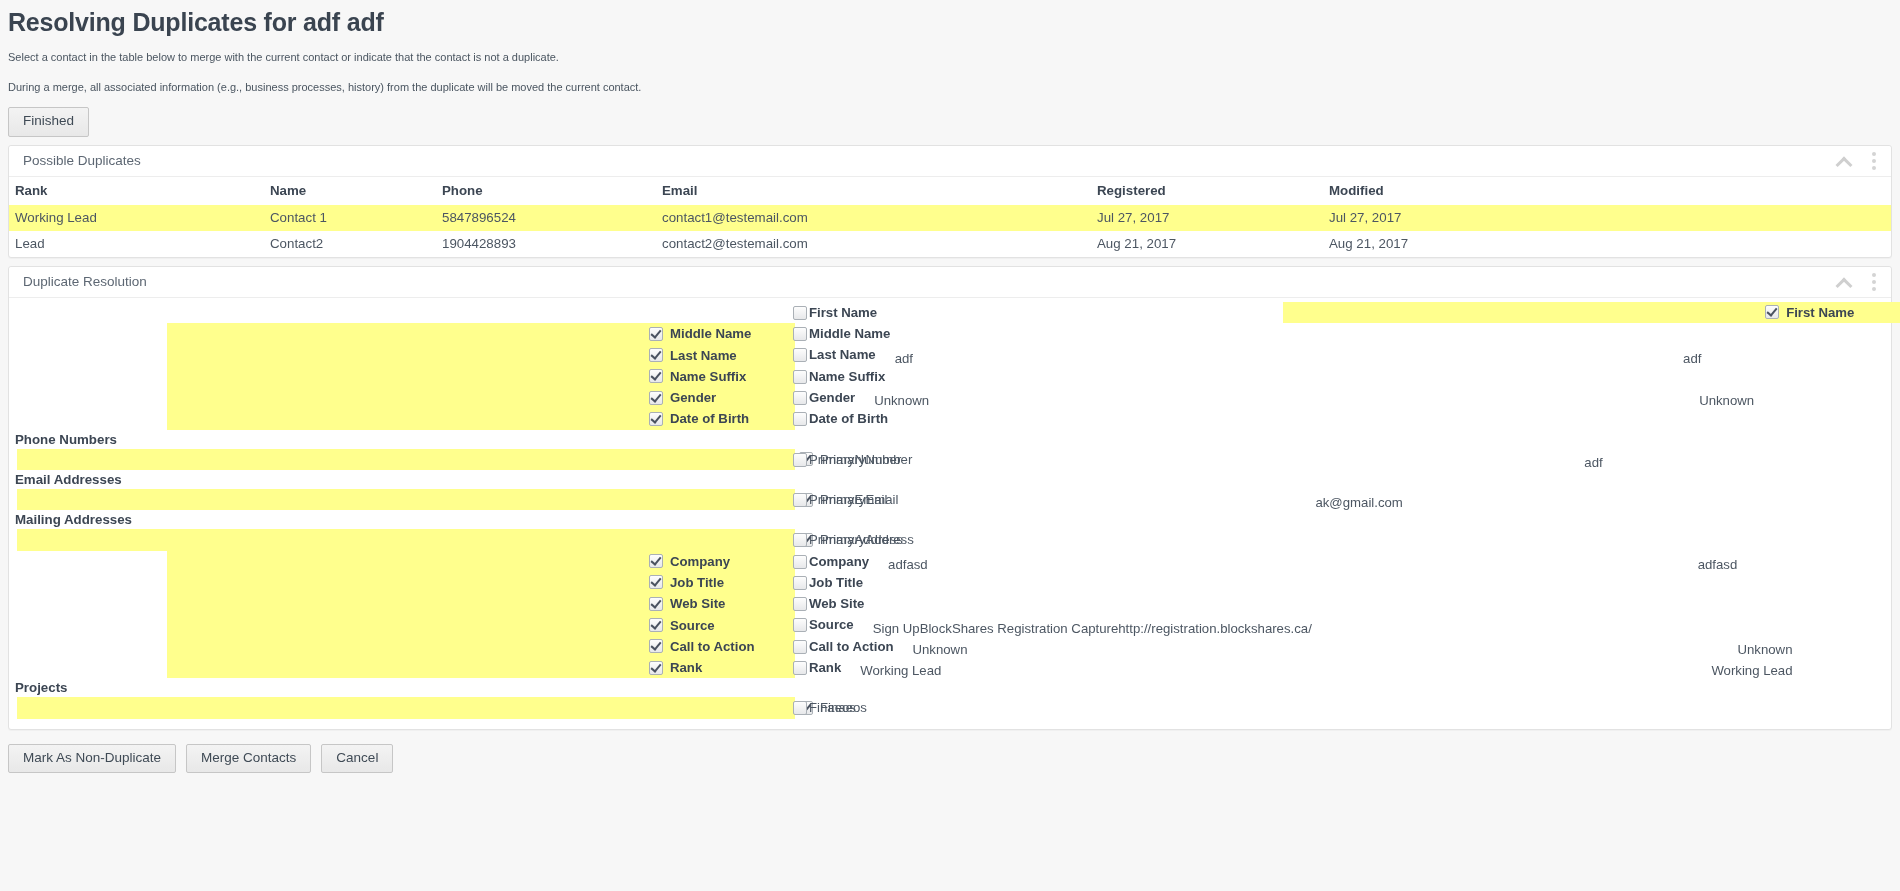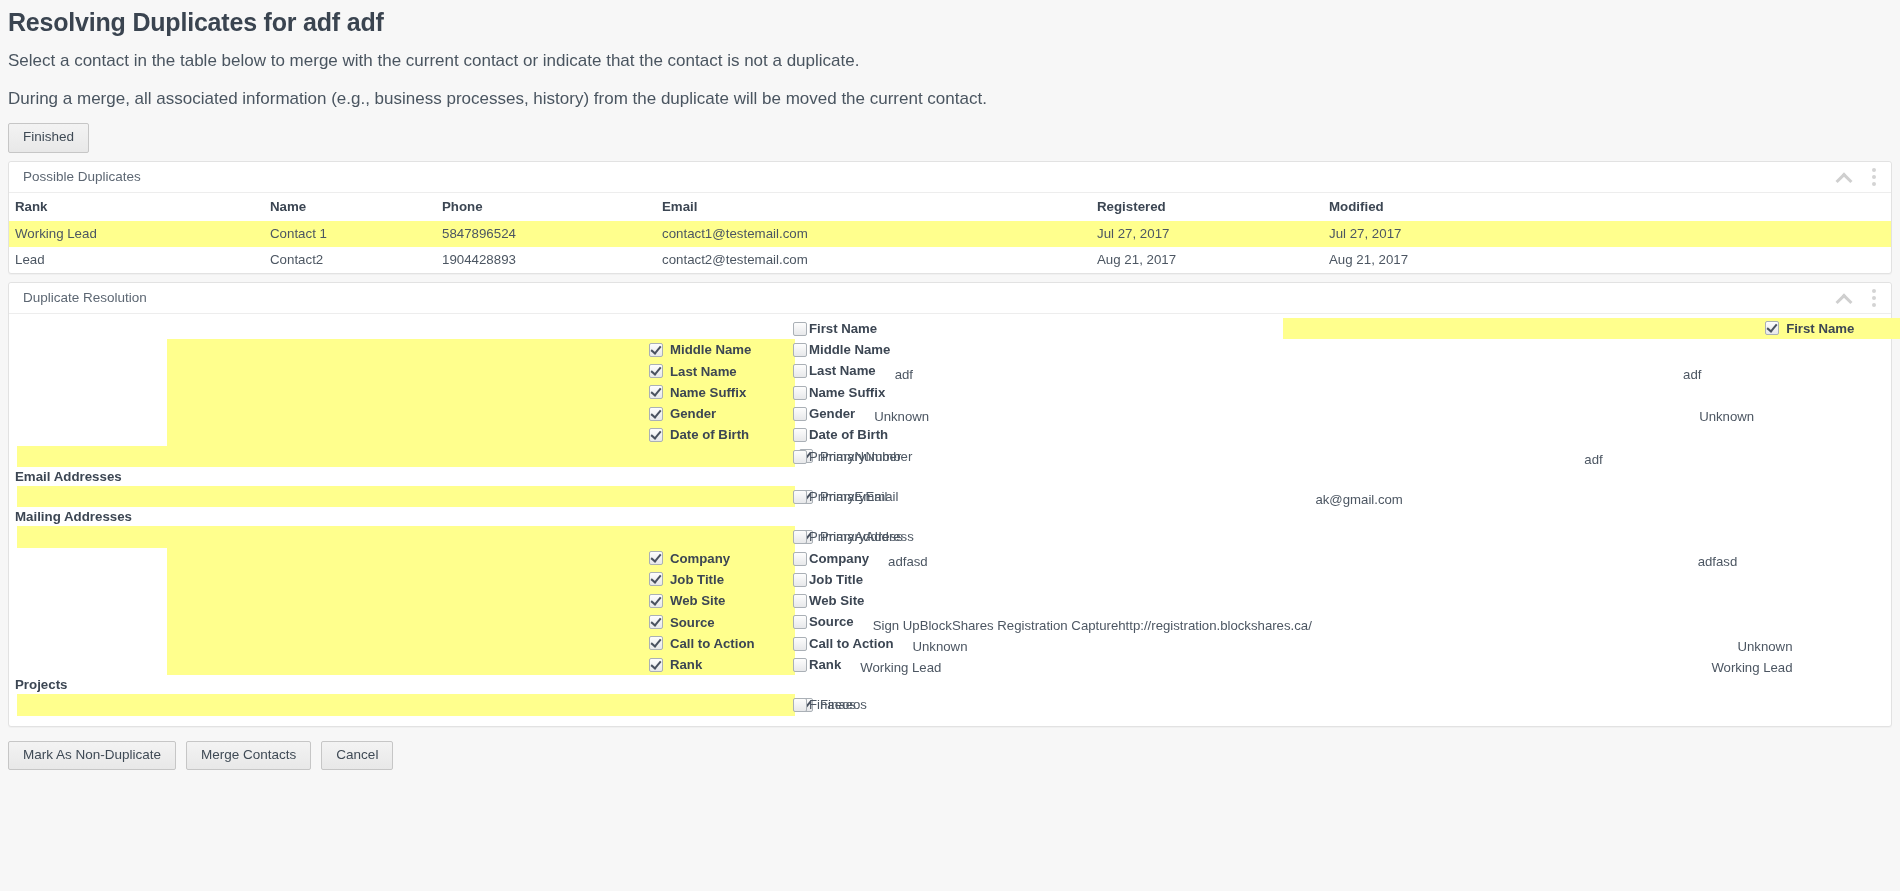--- a/index.html
+++ b/index.html
@@ -19,21 +19,21 @@
   .page { padding: 0 0 0 0; }
 
   .page-title {
     font-size: 25px;
     font-weight: bold;
     color: #3a4450;
     margin: 8px 0 0 8px;
     letter-spacing: -0.2px;
   }
   .intro-line {
-    font-size: 17px;
+    font-size: 11px;
     color: #4a5560;
     margin: 14px 0 0 8px;
   }
   .intro-line.second { margin-top: 18px; }
 
   .toolbar { margin: 14px 0 0 8px; }
 
   .btn {
     display: inline-block;
     background: linear-gradient(to bottom, #f3f3f3 0%, #e8e8e8 100%);
@@ -312,20 +312,23 @@
             <span class="fld-label" style="position: absolute; left: 800px; top: 3px; margin-left: 0px;">Gender</span>
             <span class="val" style="left: 928px; top: 3px;">Unknown</span>
           </div>
           <div class="res-row" style="height: 21.3px;">
             <div class="hlbar" style="background: rgb(255, 255, 141); top: 0px; height: 21.3px; left: 158px; width: 628px;"></div>
             <span class="cbx checked" style="margin-left: 12px;"></span>
             <span class="fld-label">Date of Birth</span>
             <span class="cbx" style="position: absolute; left: 784px; top: 4px; margin-left: 0px;"></span>
             <span class="fld-label" style="position: absolute; left: 800px; top: 3px; margin-left: 0px;">Date of Birth</span>
           </div>
+          <div class="res-row sec-row" style="height: 19px;">
+            <span class="sec-label">Phone Numbers</span>
+          </div>
           <div class="res-row" style="height: 21.3px;">
             <div class="hlbar" style="background: rgb(255, 255, 141); top: 0px; height: 21.3px; left: 8px; width: 778px;"></div>
             <span class="cbx checked" style="margin-left: 12px;"></span>
             <span class="fld-label plain">PrimaryNumber</span>
             <span class="val" style="left: 672px; top: 3px;">adf</span>
             <span class="cbx" style="position: absolute; left: 784px; top: 4px; margin-left: 0px;"></span>
             <span class="fld-label plain" style="position: absolute; left: 800px; top: 3px; margin-left: 0px;">PrimaryNumber</span>
           </div>
           <div class="res-row sec-row" style="height: 19px;">
             <span class="sec-label">Email Addresses</span>

